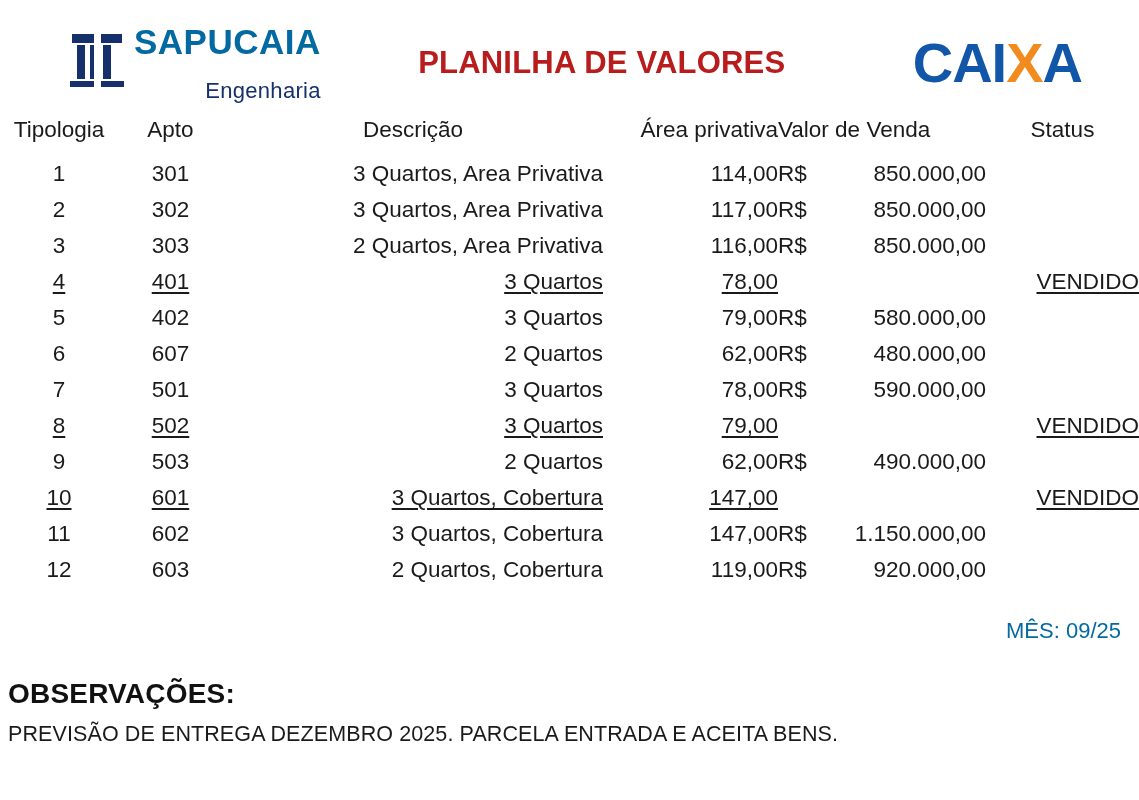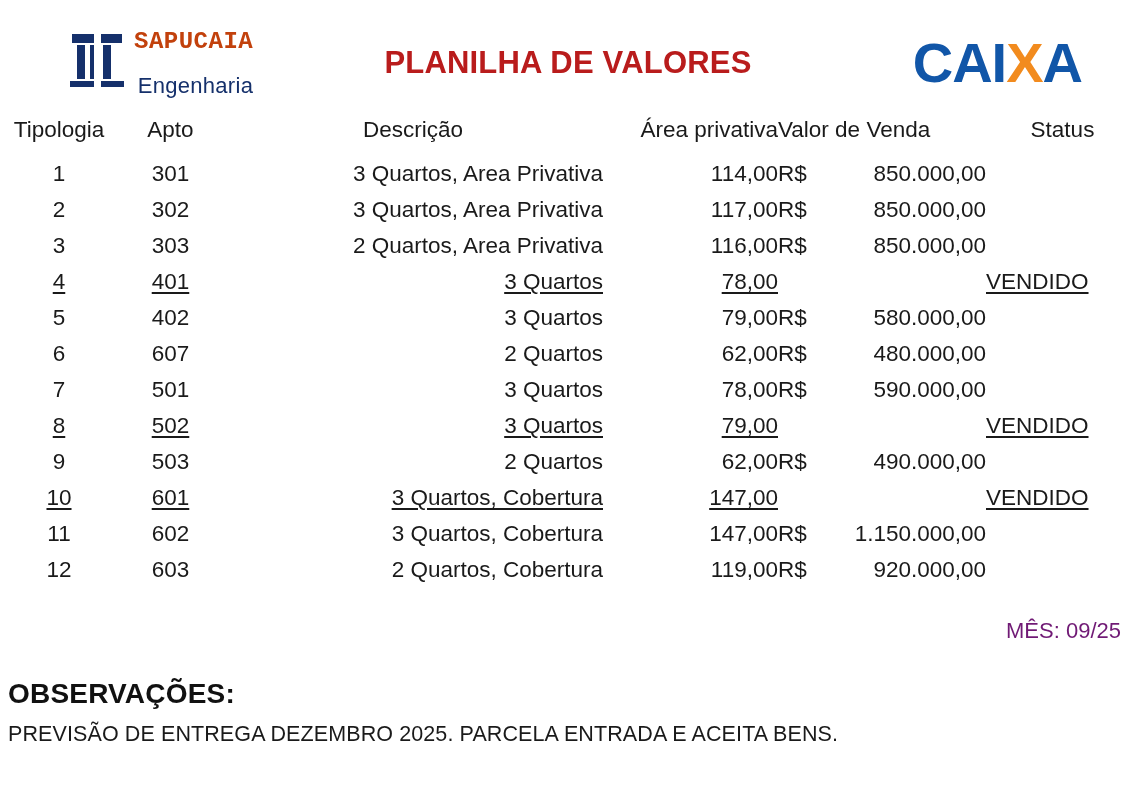--- a/index.html
+++ b/index.html
@@ -44,25 +44,24 @@
     position: relative;
     flex: 0 0 auto;
   }
   .brand-left .mark svg { display: block; }
   .brand-left .words {
     display: flex;
     flex-direction: column;
     line-height: 1;
   }
   .brand-left .name {
-    font-size: 24px;
+    font-size: 35px;
     font-weight: bold;
-    color: #c2410c;
+    color: #0369a1;
     letter-spacing: 0.5px;
-    font-family: Liberation Mono, monospace;
   }
   .brand-left .sub {
     font-size: 22px;
     color: #15306b;
     text-align: right;
     margin-top: 21px;
     letter-spacing: 0.3px;
   }
 
   .doc-title {
@@ -124,39 +123,39 @@
   .th-area      { text-align: right; padding-right: 10px; }
   .th-valor     { text-align: left; padding-left: 6px; }
   .th-status    { text-align: center; }
 
   td.tipologia { text-align: center; }
   td.apto      { text-align: center; }
   td.desc      { text-align: right; padding-right: 55px; }
   td.area      { text-align: right; padding-right: 52px; }
   td.rs        { text-align: left; padding-left: 2px; }
   td.valor     { text-align: right; padding-right: 10px; }
-  td.status    { text-align: left; font-weight: bold; }
+  td.status    { text-align: right; font-weight: bold; }
 
   tr.sold td.tipologia span,
   tr.sold td.apto span,
   tr.sold td.desc span,
   tr.sold td.area span,
   tr.sold td.status span {
     text-decoration: underline;
     text-underline-offset: 3px;
   }
 
   .cell-inner { display: inline-block; }
 
   
   .month-line {
     text-align: right;
     font-size: 22px;
     padding: 30px 18px 0 0;
-    color: #701a75;
+    color: #0369a1;
   }
 
   .notes {
     padding: 34px 0 0 8px;
   }
   .notes-title {
     font-size: 28px;
     font-weight: bold;
     color: #111111;
     letter-spacing: 0.2px;

